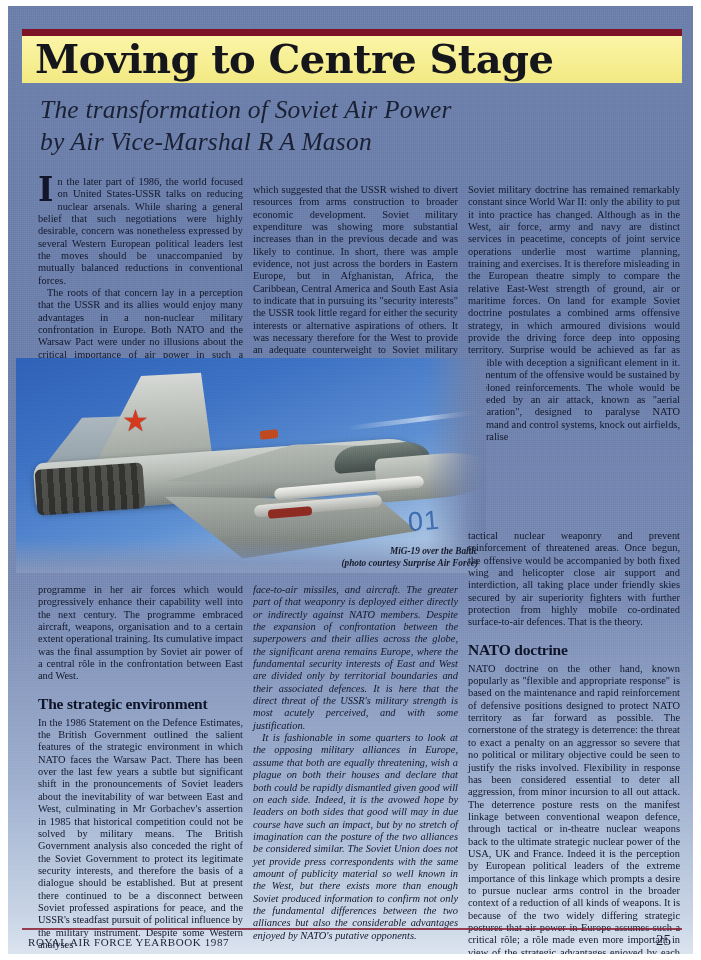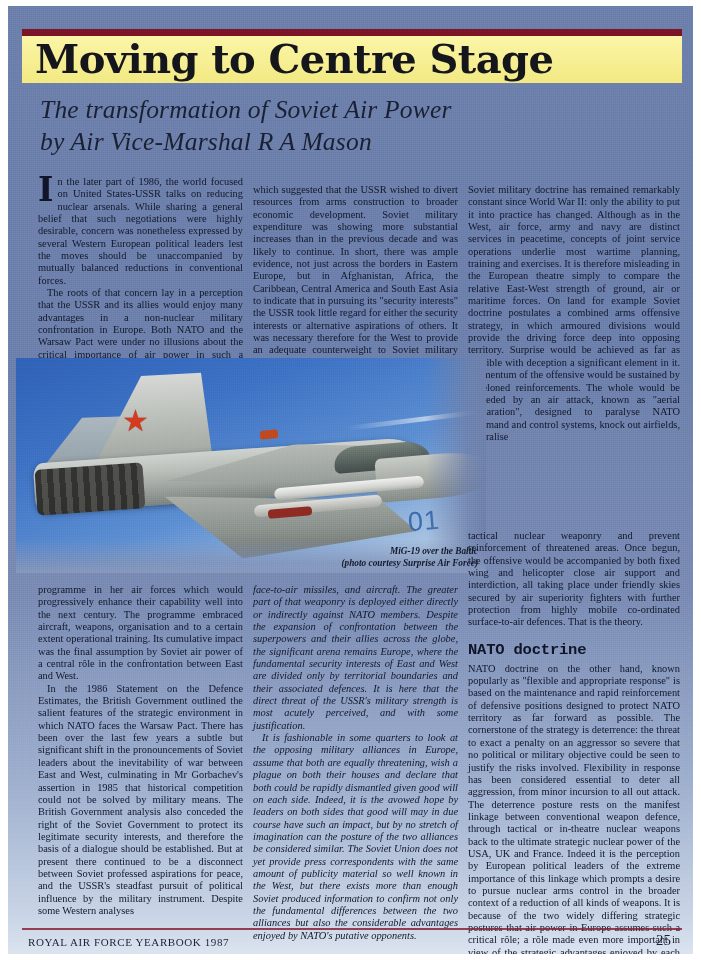--- a/index.html
+++ b/index.html
@@ -131,21 +131,21 @@
   }
 
   
   .wrap-lines {
     text-align: right;
     text-indent: 0;
   }
   .wrap-lines span { display:block; }
 
   h2.sec {
-    font-family: Liberation Mono, monospace;
+    font-family: Liberation Serif, serif;
     font-weight: 700;
     font-size: 15.5px;
     line-height: 18px;
     margin: 12px 0 4px 0;
     color: #0f1428;
     letter-spacing: -0.2px;
   }
 
   
   #photo {
@@ -353,20 +353,21 @@
       <div id="photo-fade-b"></div>
     </div>
 
     <div id="caption">
       <span>MiG-19 over the Baltic</span>
       <span>(photo courtesy Surprise Air Force)</span>
     </div>
 
     <div class="col c1" id="col1-bot">
       <p class="noindent">programme in her air forces which would progressively enhance their capability well into the next century. The programme embraced aircraft, weapons, organisation and to a certain extent operational training. Its cumulative impact was the final assumption by Soviet air power of a central rôle in the confrontation between East and West.</p>
+      <h2 class="sec">The strategic environment</h2>
       <p class="noindent">In the 1986 Statement on the Defence Estimates, the British Government outlined the salient features of the strategic environment in which NATO faces the Warsaw Pact. There has been over the last few years a subtle but significant shift in the pronouncements of Soviet leaders about the inevitability of war between East and West, culminating in Mr Gorbachev's assertion in 1985 that historical competition could not be solved by military means. The British Government analysis also conceded the right of the Soviet Government to protect its legitimate security interests, and therefore the basis of a dialogue should be established. But at present there continued to be a disconnect between Soviet professed aspirations for peace, and the USSR's steadfast pursuit of political influence by the military instrument. Despite some Western analyses</p>
     </div>
 
     <div class="col c2" id="col2-bot">
       <p class="noindent">face-to-air missiles, and aircraft. The greater part of that weaponry is deployed either directly or indirectly against NATO members. Despite the expansion of confrontation between the superpowers and their allies across the globe, the significant arena remains Europe, where the fundamental security interests of East and West are divided only by territorial boundaries and their associated defences. It is here that the direct threat of the USSR's military strength is most acutely perceived, and with some justification.</p>
       <p>It is fashionable in some quarters to look at the opposing military alliances in Europe, assume that both are equally threatening, wish a plague on both their houses and declare that both could be rapidly dismantled given good will on each side. Indeed, it is the avowed hope by leaders on both sides that good will may in due course have such an impact, but by no stretch of imagination can the posture of the two alliances be considered similar. The Soviet Union does not yet provide press correspondents with the same amount of publicity material so well known in the West, but there exists more than enough Soviet produced information to confirm not only the fundamental differences between the two alliances but also the considerable advantages enjoyed by NATO's putative opponents.</p>
     </div>
 
     <div class="col c3" id="col3-bot">
       <p class="noindent">tactical nuclear weaponry and prevent reinforcement of threatened areas. Once begun, the offensive would be accompanied by both fixed wing and helicopter close air support and interdiction, all taking place under friendly skies secured by air superiority fighters with further protection from highly mobile co-ordinated surface-to-air defences. That is the theory.</p>

